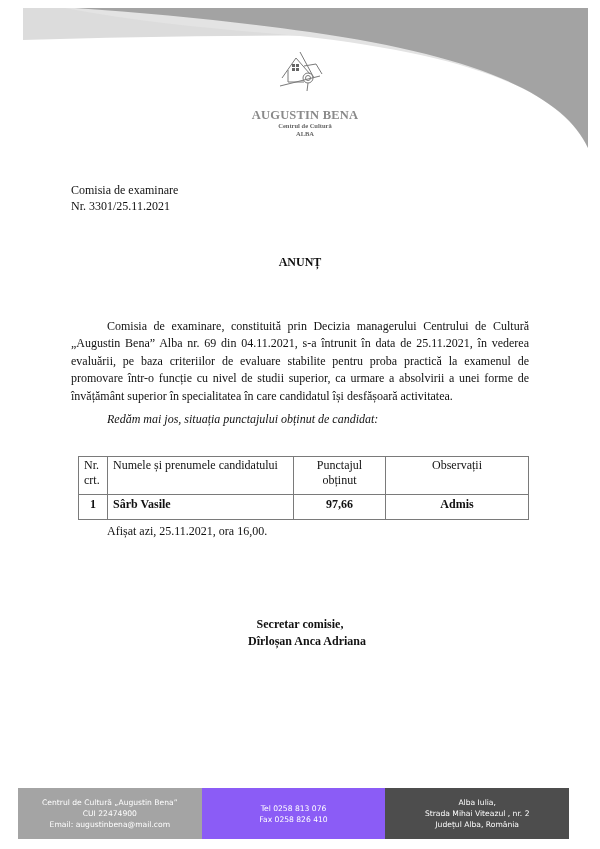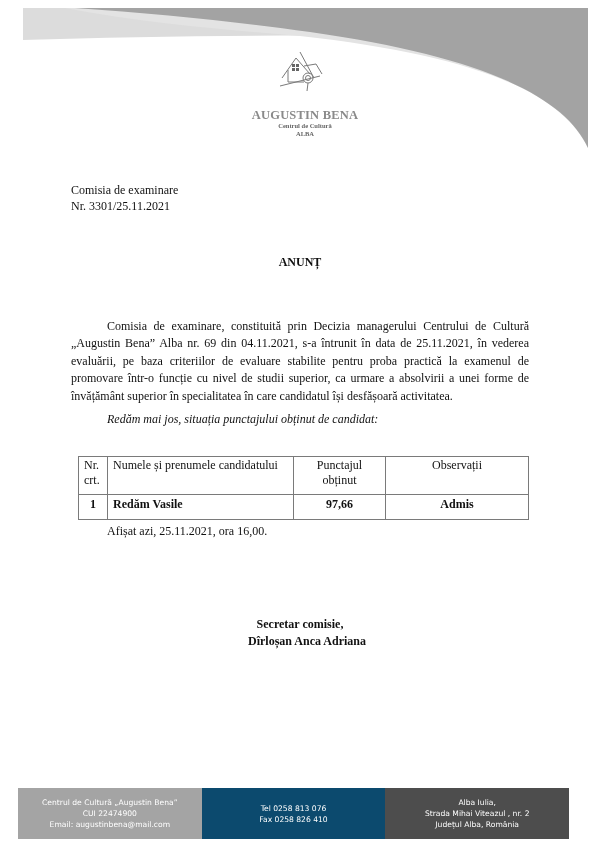--- a/index.html
+++ b/index.html
@@ -32,21 +32,21 @@
     .posted { position: absolute; left: 107px; top: 524px; font-size: 12px; }
     .sign { position: absolute; left: 0; width: 600px; top: 616px; text-align: center;
             font-weight: bold; font-size: 12px; line-height: 17px; }
     .sign .name { padding-left: 14px; }
     .footer { position: absolute; left: 18px; top: 788px; width: 551px; height: 51px;
               display: flex; font-family: "DejaVu Sans", sans-serif; color: #fff;
               font-size: 7.6px; line-height: 11px; }
     .fseg { flex: 1; display: flex; flex-direction: column; justify-content: center;
             align-items: center; text-align: center; }
     .fseg.a { background: #a4a4a4; }
-    .fseg.b { background: #0c4a6e; }
+    .fseg.b { background: #8b5cf6; }
     .fseg.c { background: #4d4d4d; }
   </style>
 </head>
 <body>
 
 <svg class="header-art" viewBox="0 0 600 160" xmlns="http://www.w3.org/2000/svg">
   <path d="M23 8 L588 8 L588 40 C 420 34, 200 34, 23 40 Z" fill="#dcdcdc"></path>
   <path d="M65 8 L588 8 L588 148 C 560 90, 470 55, 300 36 C 230 30, 150 24, 65 8 Z" fill="#e3e3e3"></path>
   <path d="M75 8 L588 8 L588 148 C 565 96, 480 56, 310 32 C 240 22, 160 14, 75 8 Z" fill="#a3a3a3"></path>
 </svg>
@@ -87,21 +87,21 @@
 <table class="results">
   <tbody>
       <tr>
     <th class="c1">Nr. crt.</th>
     <th class="c2">Numele și prenumele candidatului</th>
     <th class="c3">Punctajul obținut</th>
     <th class="c4">Observații</th>
   </tr>
   <tr>
     <td class="c1">1</td>
-    <td class="c2">Redăm Vasile</td>
+    <td class="c2">Sârb Vasile</td>
     <td class="c3">97,66</td>
     <td class="c4">Admis</td>
   </tr>
 </tbody>
   </table>
 
 <div class="posted">Afișat azi, 25.11.2021, ora 16,00.</div>
 
 <div class="sign">
   <div>Secretar comisie,</div>

